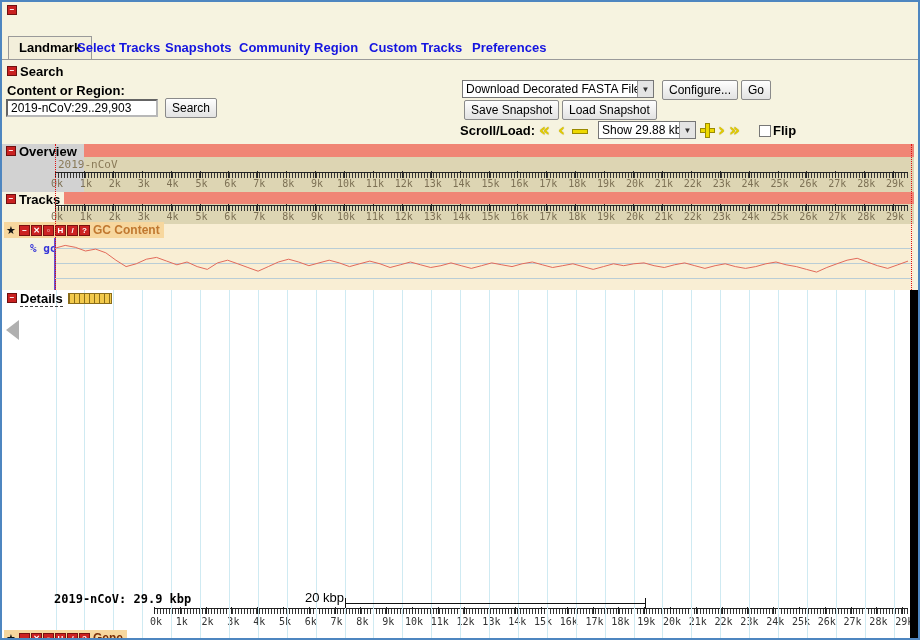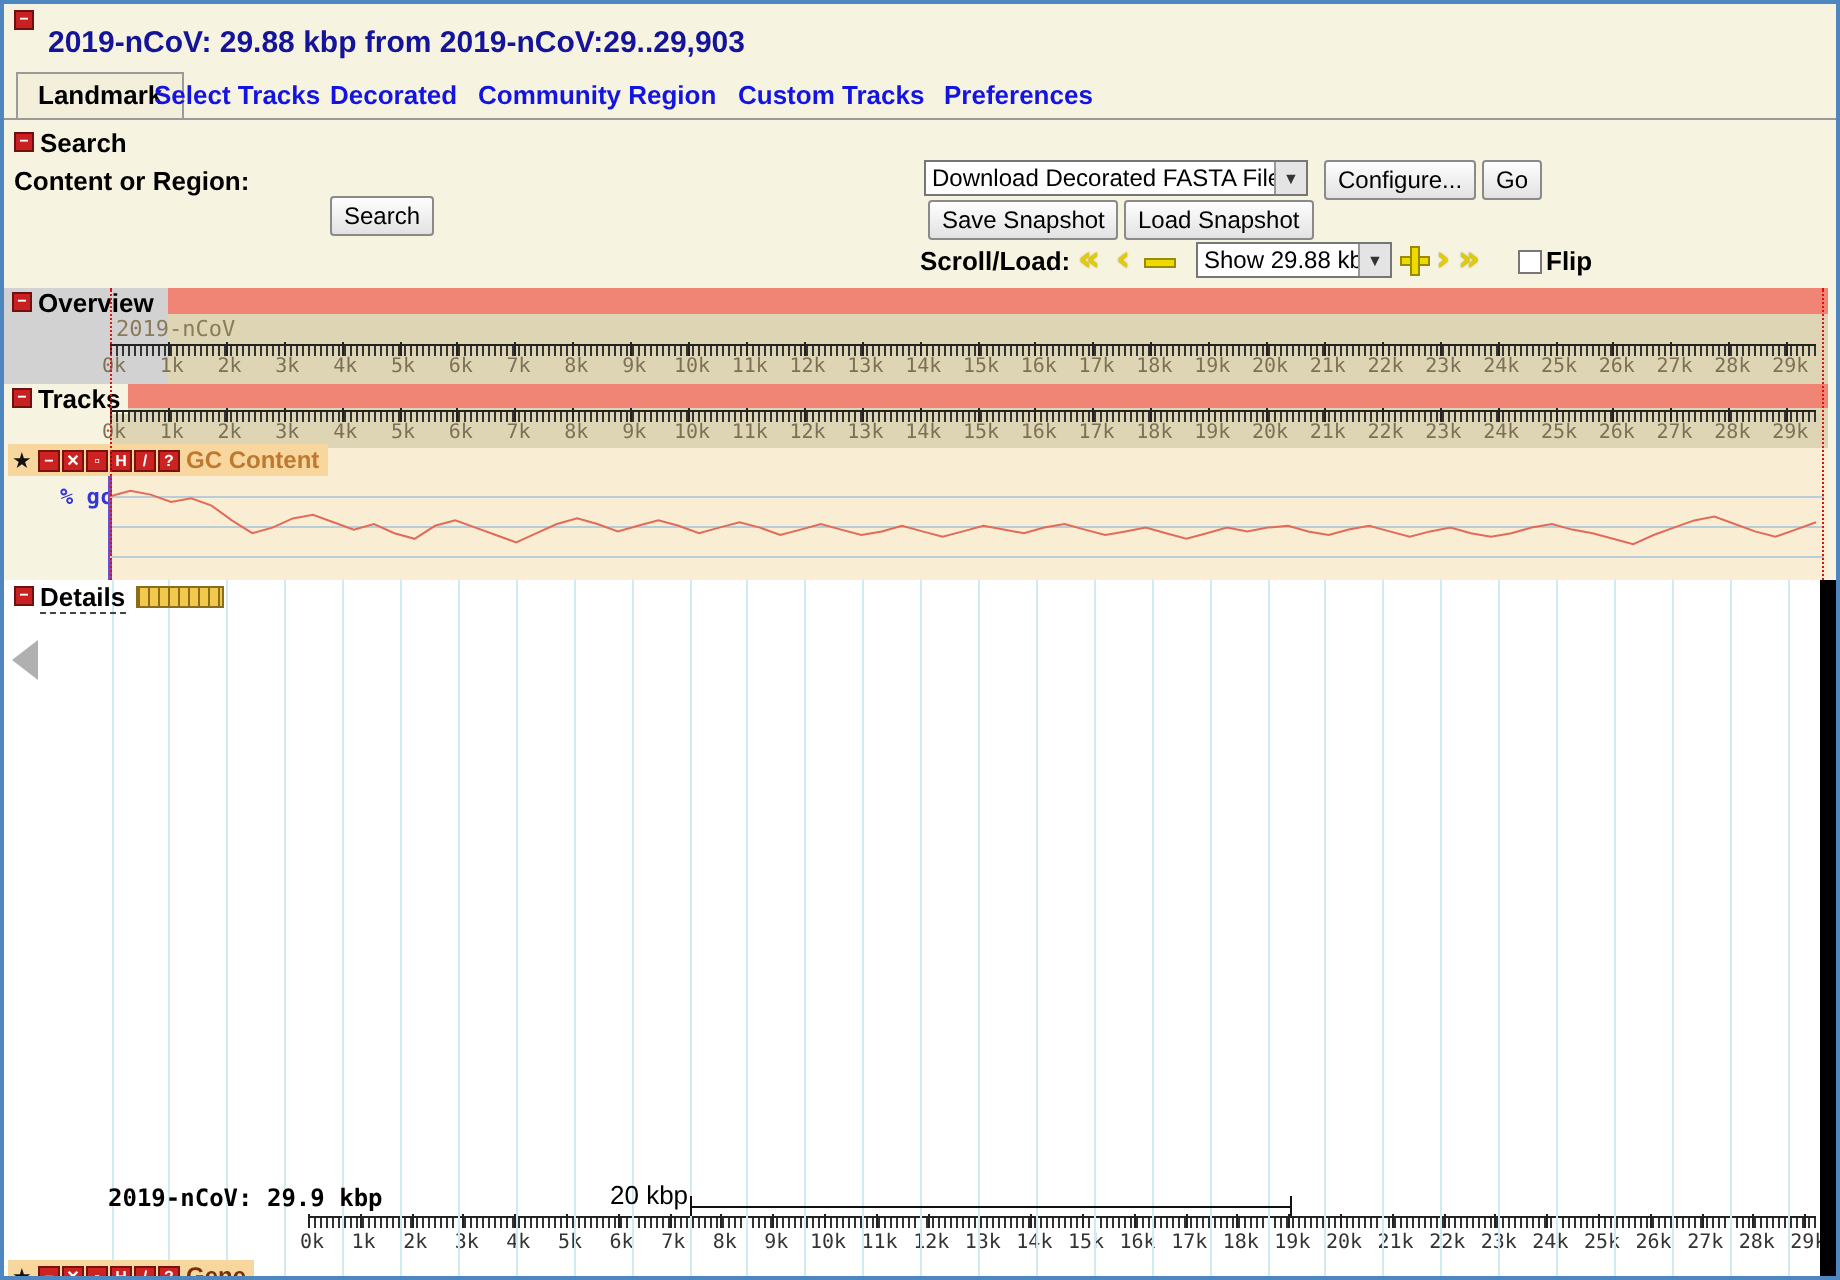--- a/index.html
+++ b/index.html
@@ -35,35 +35,35 @@
   .tstar{width:12px;height:11px;color:#111;font:11px/11px "DejaVu Sans",sans-serif;cursor:pointer}
   .grid{position:absolute;width:1px;background:#cfeaf2}
   .dotline{position:absolute;width:0;border-left:1px dotted #e01010}
 </style>
 </head>
 <body>
 
 <div class="screen" id="screen">
 
   <div class="red-ico" style="left:5px;top:3px">−</div>
-  <div class="abs page-title" style="left:22px;top:11px">2019-nCoV: 29.88 kbp from 2019-nCoV:29..29,903</div>
 
   <div id="tabs">
       <div class="tab-active" style="left: 6px;">Landmark</div>
       <div class="tab-link" style="left: 75px; top: 38px;">Select Tracks</div>
-      <div class="tab-link" style="left: 163px; top: 38px;">Decorated</div>
+      <div class="tab-link" style="left: 163px; top: 38px;">Snapshots</div>
       <div class="tab-link" style="left: 237px; top: 38px;">Community Region</div>
       <div class="tab-link" style="left: 367px; top: 38px;">Custom Tracks</div>
       <div class="tab-link" style="left: 470px; top: 38px;">Preferences</div>
     </div>
   <div class="tabs-rule"></div>
 
   <div class="red-ico" style="left:5px;top:64px">−</div>
   <div class="abs sec-label" style="left:18px;top:62px">Search</div>
   <div class="abs fld-label" style="left:5px;top:81px">Content or Region:</div>
+  <input class="txt-input" style="left: 4px; top: 97px; width: 152px; height: 18px;" value="2019-nCoV:29..29,903">
   <div class="btn" style="left:163px;top:96px">Search</div>
 
   <div class="select" style="left:460px;top:78px;width:192px;height:18px">
     <span class="sval">Download Decorated FASTA File</span>
     <span class="sarr">▼</span>
   </div>
   <div class="btn" style="left:660px;top:78px">Configure...</div>
   <div class="btn" style="left:739px;top:78px">Go</div>
   <div class="btn" style="left:462px;top:98px">Save Snapshot</div>
   <div class="btn" style="left:560px;top:98px">Load Snapshot</div>

